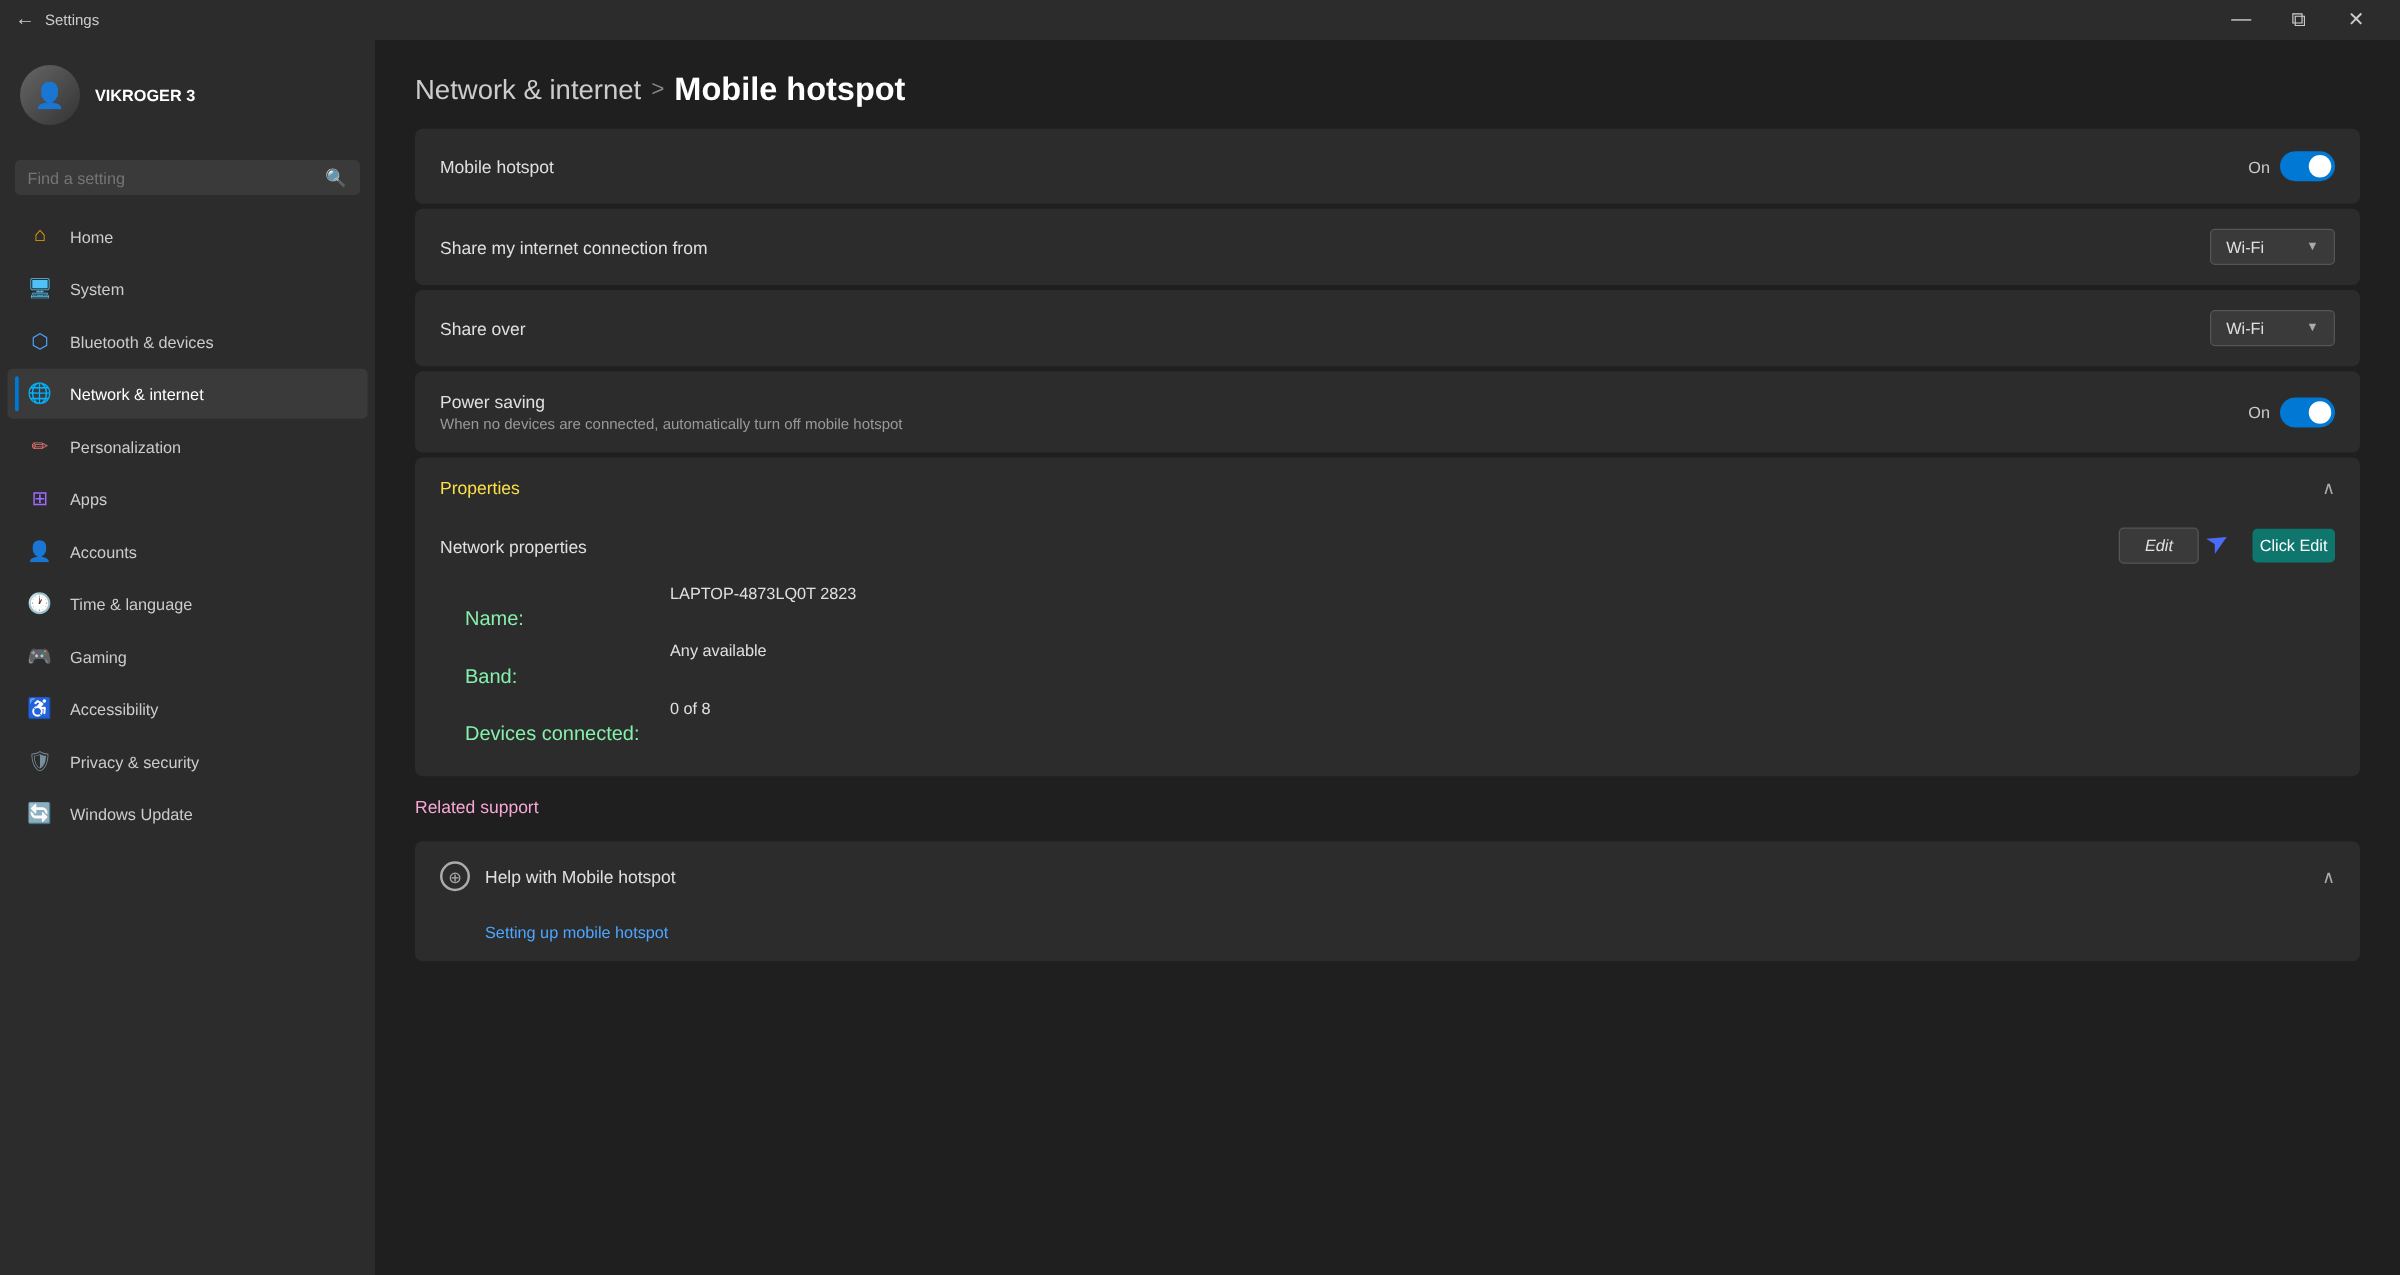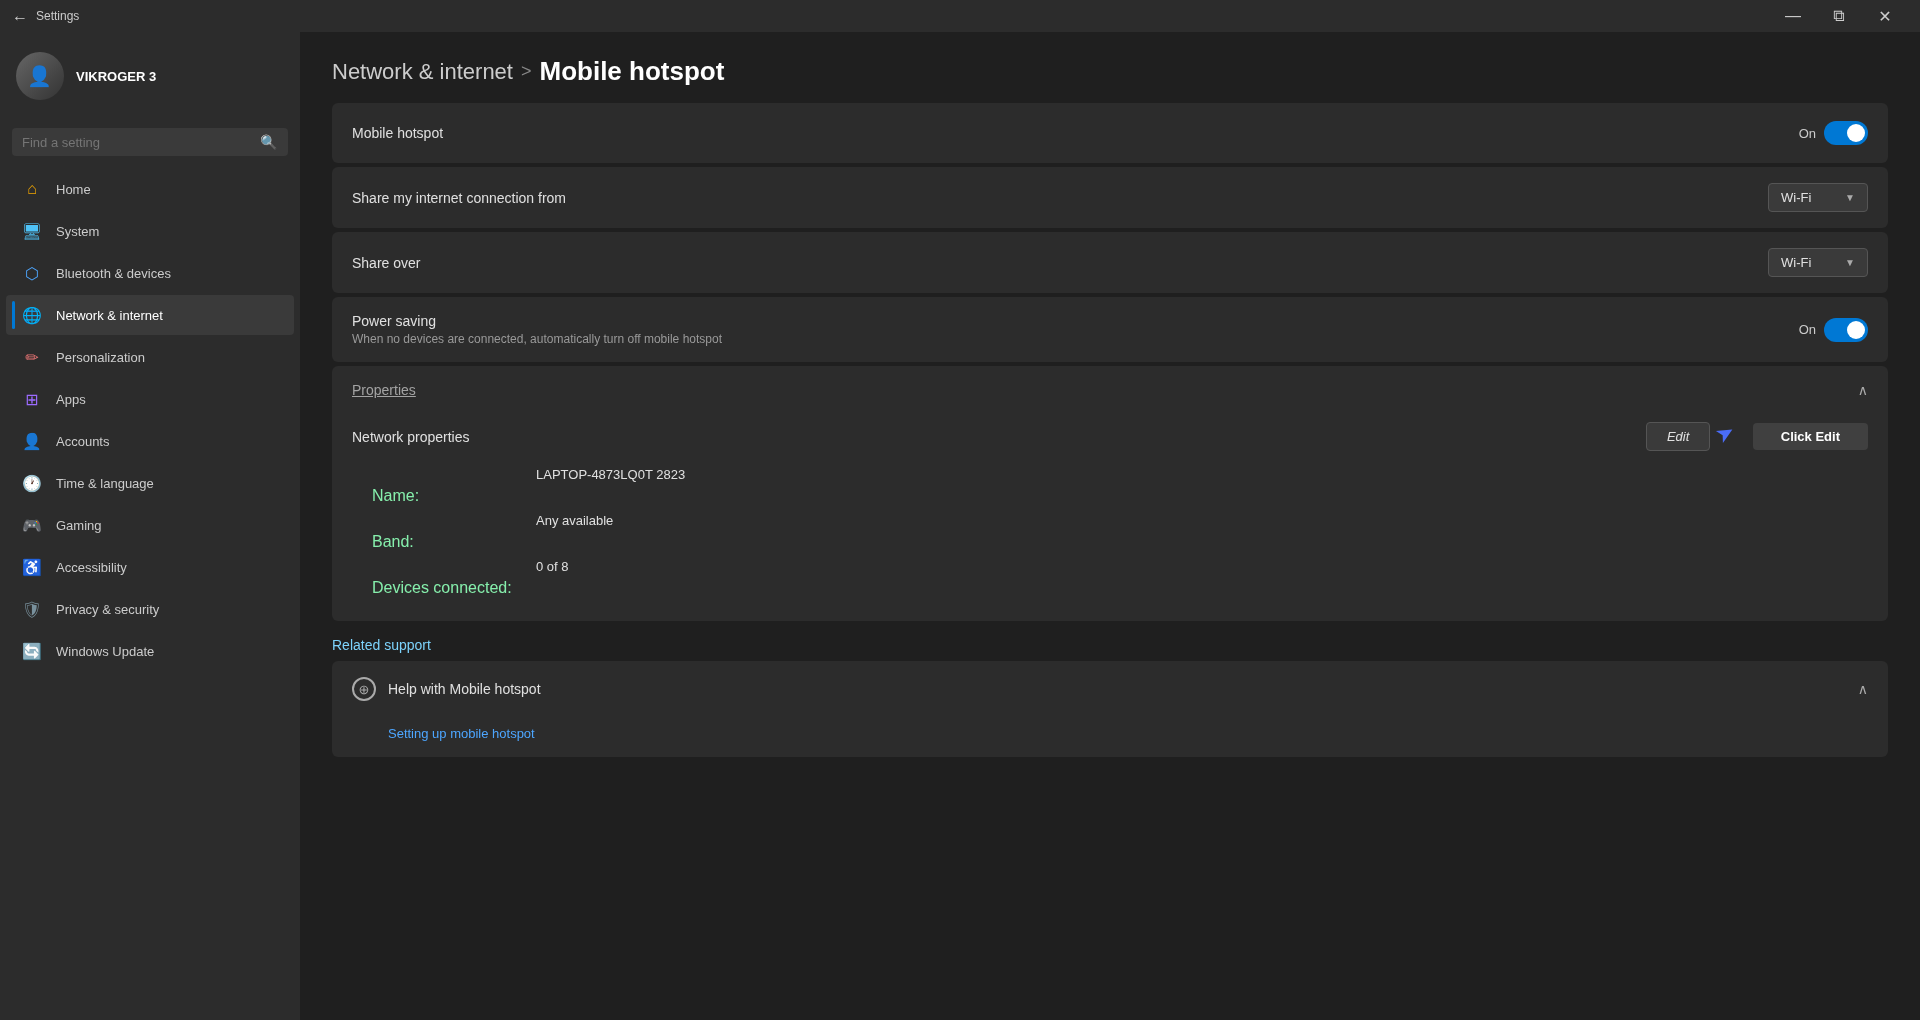--- a/index.html
+++ b/index.html
@@ -252,21 +252,21 @@
       margin: 4px 32px;
       overflow: hidden;
     }
     .properties-header {
       display: flex;
       align-items: center;
       justify-content: space-between;
       padding: 16px 20px;
       cursor: pointer;
     }
-    .properties-title { font-size: 14px; color: #a3a3a3; text-decoration: underline; }
+    .properties-title { font-size: 14px; color: #fde047; }
     .collapse-icon { color: #aaa; font-size: 14px; }
 
     .properties-body {
       padding: 8px 20px 24px;
     }
     .network-props-row {
       display: flex;
       align-items: center;
       justify-content: space-between;
       margin-bottom: 16px;
@@ -292,38 +292,38 @@
     }
     .prop-row {
       display: flex;
       gap: 24px;
     }
     .prop-key { color: #86efac; font-size: 16px; min-width: 140px; margin-top: 20px; }
     .prop-val { color: #e0e0e0; font-size: 13px; }
 
     
     .click-edit-tooltip {
-      background: #404040;
+      background: #0f766e;
       color: #fff;
       font-size: 13px;
-      font-weight: 700;
-      padding: 6px 28px;
+      font-weight: 400;
+      padding: 6px 6px;
       border-radius: 4px;
       display: inline-block;
       margin-left: 8px;
     }
 
     
     .related-support {
       margin: 16px 32px 0;
     }
     .related-title {
       font-size: 14px;
-      color: #7dd3fc;
-      margin-bottom: 8px;
+      color: #f9a8d4;
+      margin-bottom: 20px;
     }
     .support-section {
       background: #2c2c2c;
       border-radius: 6px;
     }
     .support-header {
       display: flex;
       align-items: center;
       justify-content: space-between;
       padding: 16px 20px;

